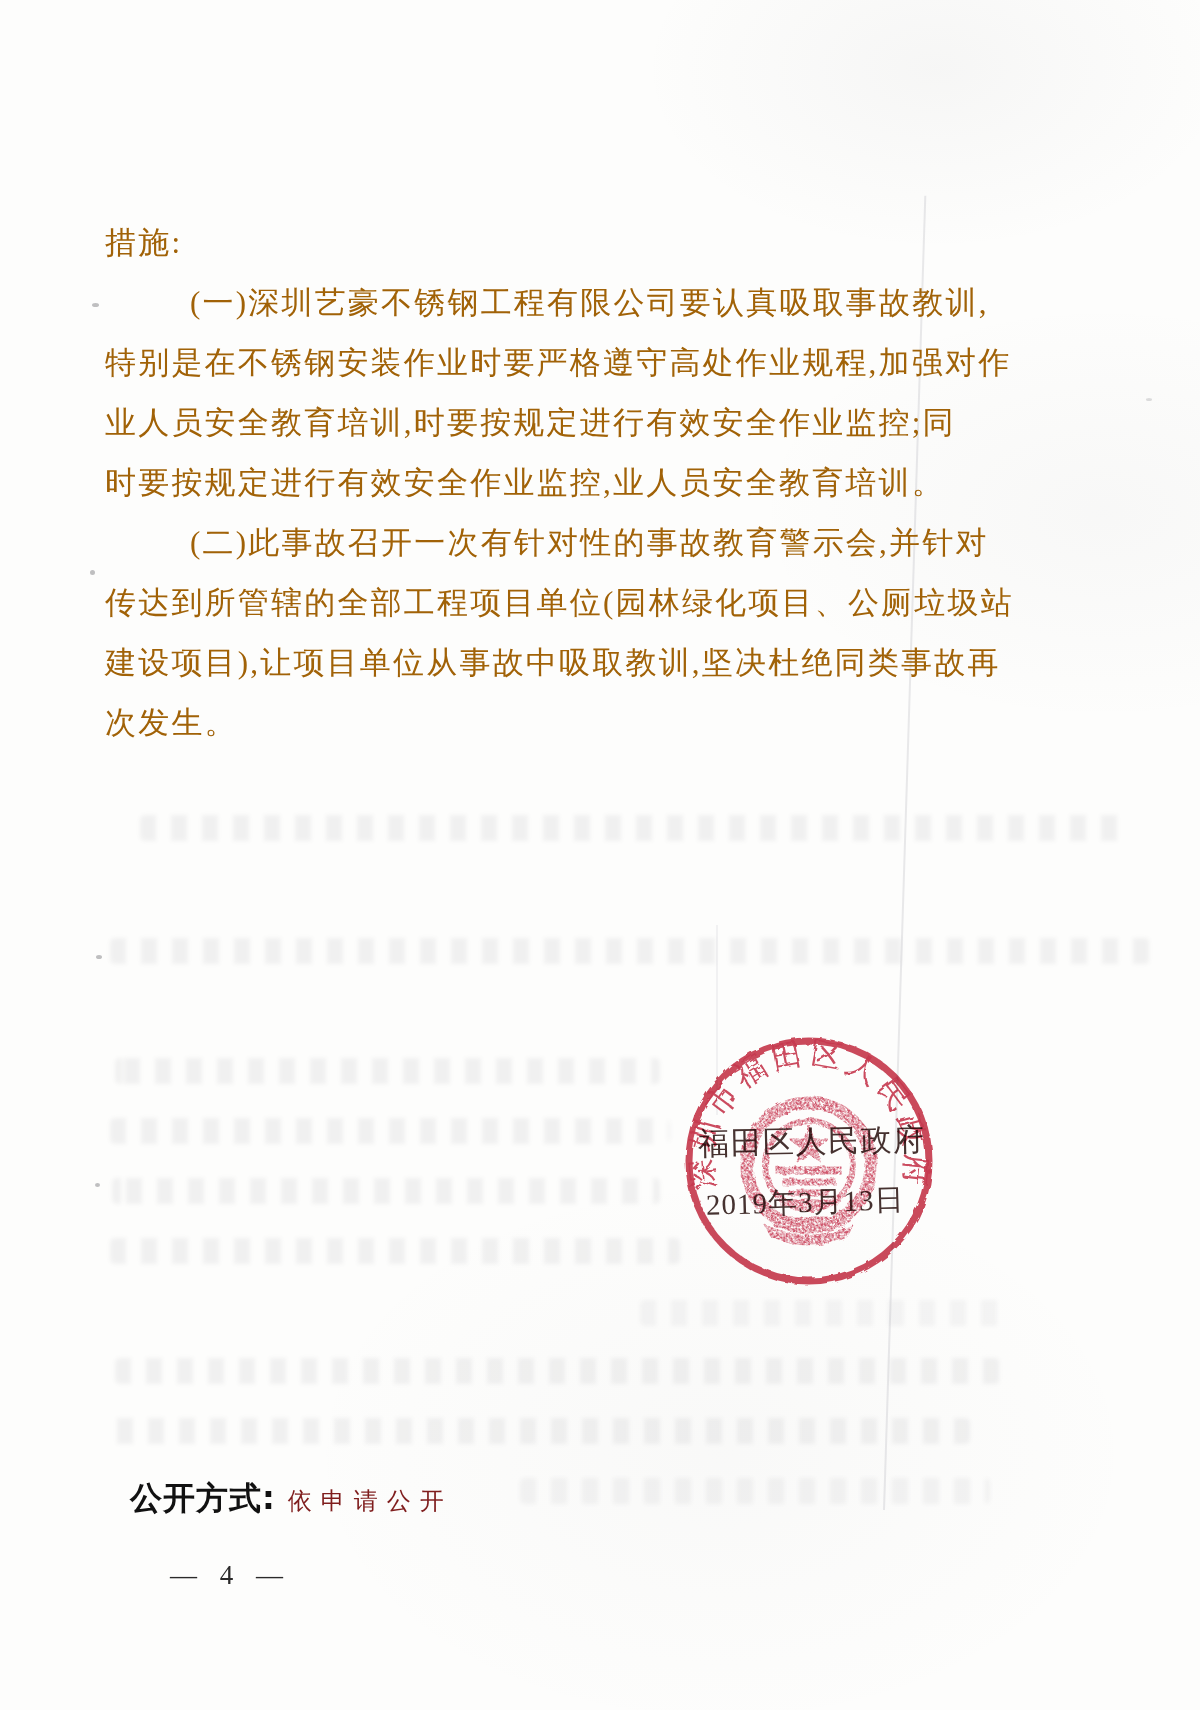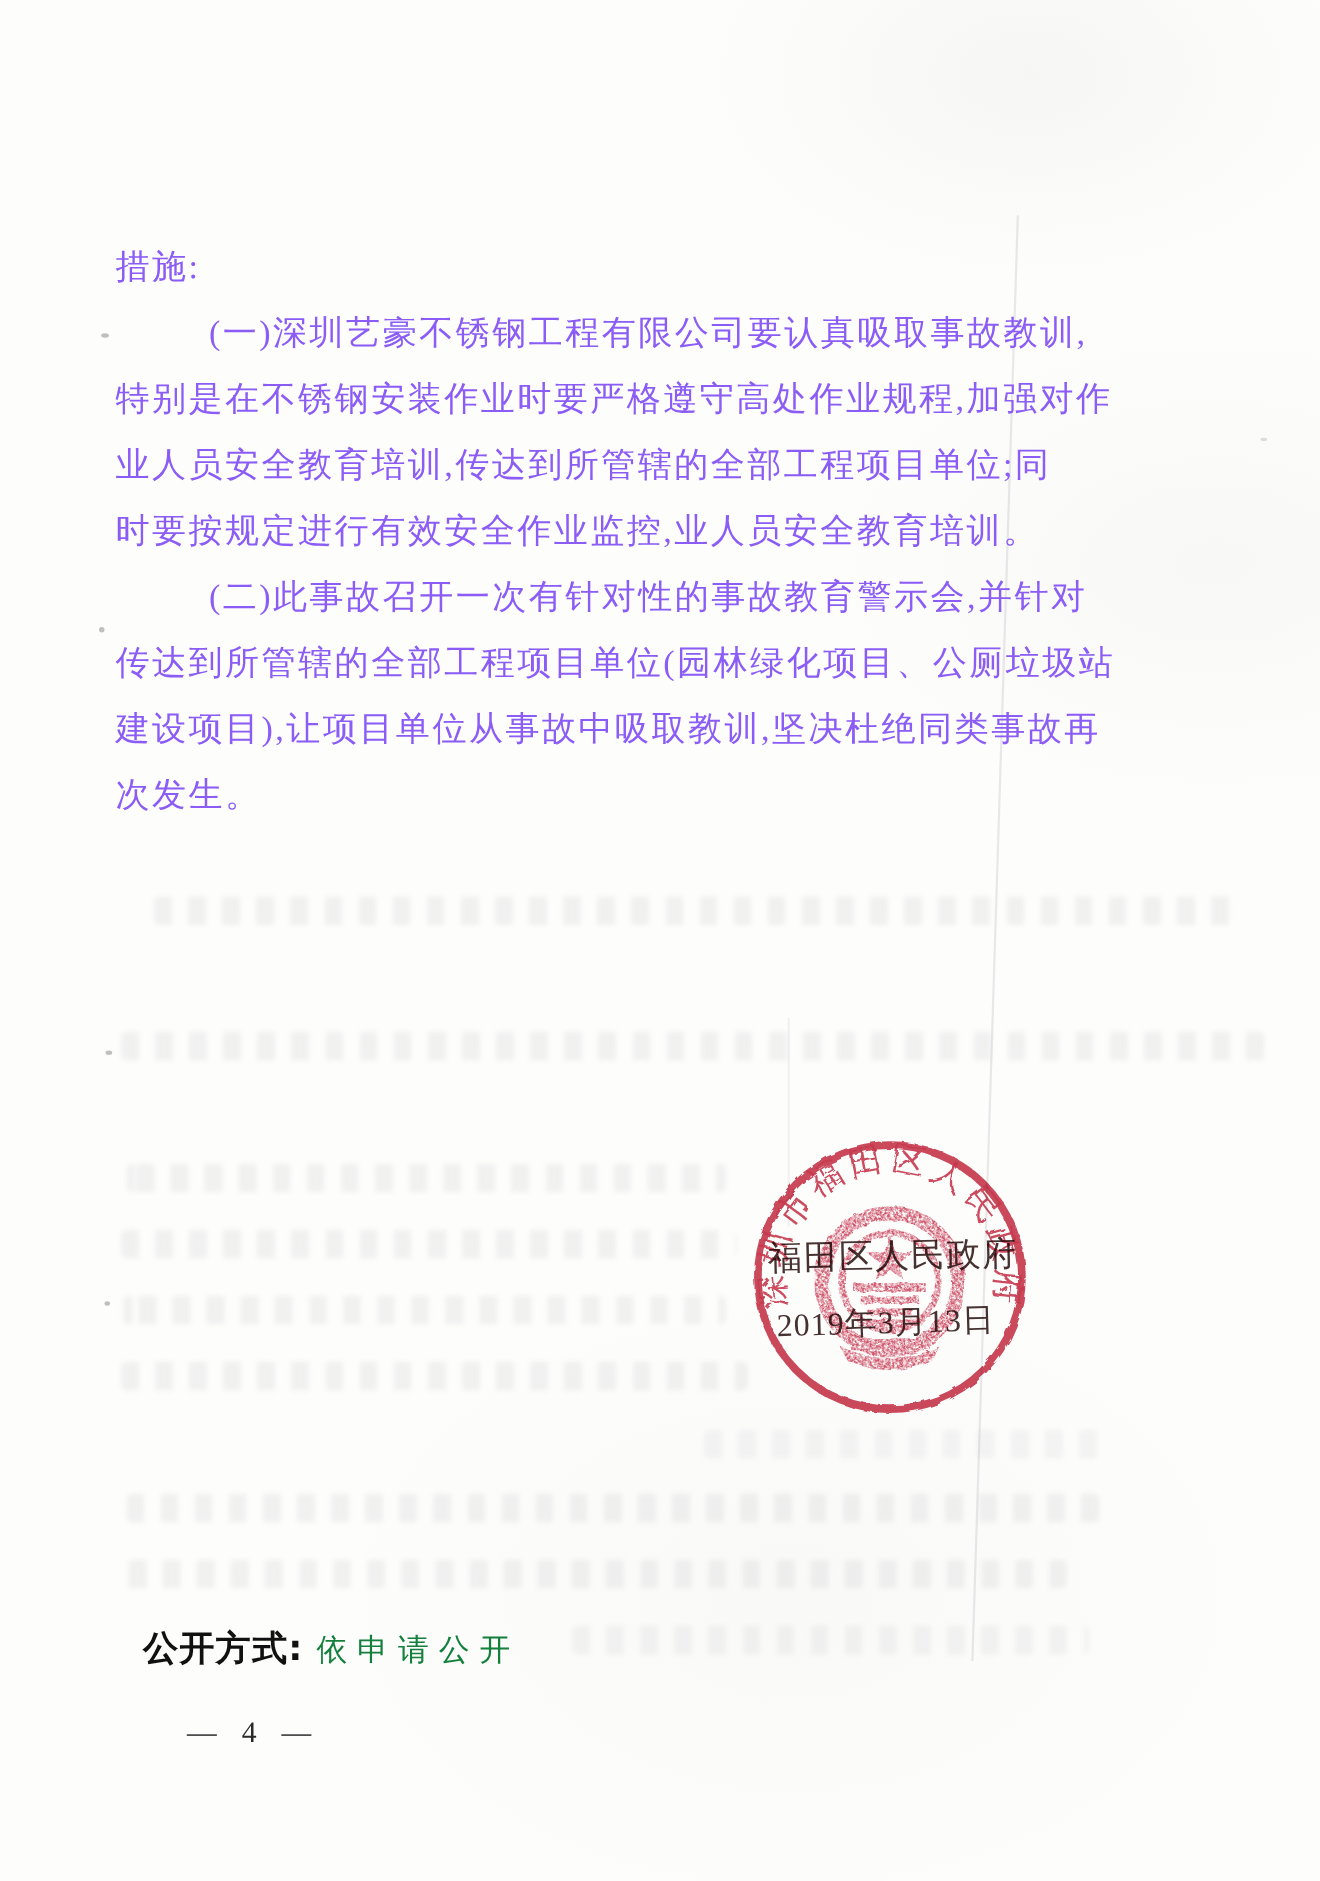--- a/index.html
+++ b/index.html
@@ -14,21 +14,21 @@
     position:absolute;inset:0;pointer-events:none;
     background:
       radial-gradient(420px 260px at 78% 4%, rgba(120,120,125,0.05), transparent 70%),
       radial-gradient(500px 300px at 92% 30%, rgba(120,120,125,0.04), transparent 70%),
       radial-gradient(600px 400px at 60% 85%, rgba(120,120,125,0.03), transparent 70%);
   }
   
   .bodytext{position:absolute;left:105px;top:225px;width:945px;z-index:3;}
   .line{
     height:60px;line-height:36px;font-size:31px;letter-spacing:2.2px;
-    color:#8b5cf6;white-space:nowrap;
+    color:#a16207;white-space:nowrap;
   }
   .indent{padding-left:85px;}
   
   .ghost{
     position:absolute;height:26px;z-index:1;border-radius:5px;
     background:repeating-linear-gradient(90deg,
       rgba(105,105,114,0.55) 0 16px, rgba(105,105,114,0) 16px 31px);
     opacity:0.15;filter:blur(2.3px);
   }
   
@@ -43,21 +43,21 @@
   .issuer{left:698px;top:1121px;font-size:31px;letter-spacing:1.5px;transform:rotate(-1.1deg);}
   .issue-date{left:706px;top:1183px;font-size:29px;letter-spacing:1px;transform:rotate(-1.6deg);}
   
   .disclosure{position:absolute;left:130px;top:1477px;z-index:3;white-space:nowrap;}
   .disclosure .lab{
     font-family:"DejaVu Sans","Liberation Sans",sans-serif;
     font-weight:bold;font-size:32px;color:#111;letter-spacing:1px;margin-top:44px;
   }
   .disclosure .val{
     font-family:"Liberation Serif","DejaVu Serif",serif;
-    font-size:28px;color:#15803d;letter-spacing:9px;margin-left:12px;
+    font-size:24px;color:#7f1d1d;letter-spacing:9px;margin-left:12px;
   }
   .pageno{
     position:absolute;left:170px;top:1560px;z-index:3;
     font-size:27px;color:#2b2a2a;letter-spacing:8px;white-space:nowrap;
   }
 </style>
 </head>
 <body>
 
 <div class="page">
@@ -80,21 +80,21 @@
   <div class="speck" style="left:92px;top:303px;width:7px;height:4px;"></div>
   <div class="speck" style="left:90px;top:570px;width:5px;height:5px;"></div>
   <div class="speck" style="left:96px;top:955px;width:6px;height:4px;"></div>
   <div class="speck" style="left:95px;top:1183px;width:5px;height:4px;"></div>
   <div class="speck" style="left:1146px;top:398px;width:6px;height:3px;opacity:0.5;"></div>
 
   <div class="bodytext">
     <div class="line">措施:</div>
     <div class="line indent">(一)深圳艺豪不锈钢工程有限公司要认真吸取事故教训,</div>
     <div class="line">特别是在不锈钢安装作业时要严格遵守高处作业规程,加强对作</div>
-    <div class="line">业人员安全教育培训,传达到所管辖的全部工程项目单位;同</div>
+    <div class="line">业人员安全教育培训,时要按规定进行有效安全作业监控;同</div>
     <div class="line">时要按规定进行有效安全作业监控,业人员安全教育培训。</div>
     <div class="line indent">(二)此事故召开一次有针对性的事故教育警示会,并针对</div>
     <div class="line">传达到所管辖的全部工程项目单位(园林绿化项目、公厕垃圾站</div>
     <div class="line">建设项目),让项目单位从事故中吸取教训,坚决杜绝同类事故再</div>
     <div class="line">次发生。</div>
   </div>
 
   <div class="seal">
     <svg width="256" height="266" viewBox="0 0 256 266">
       <defs>

